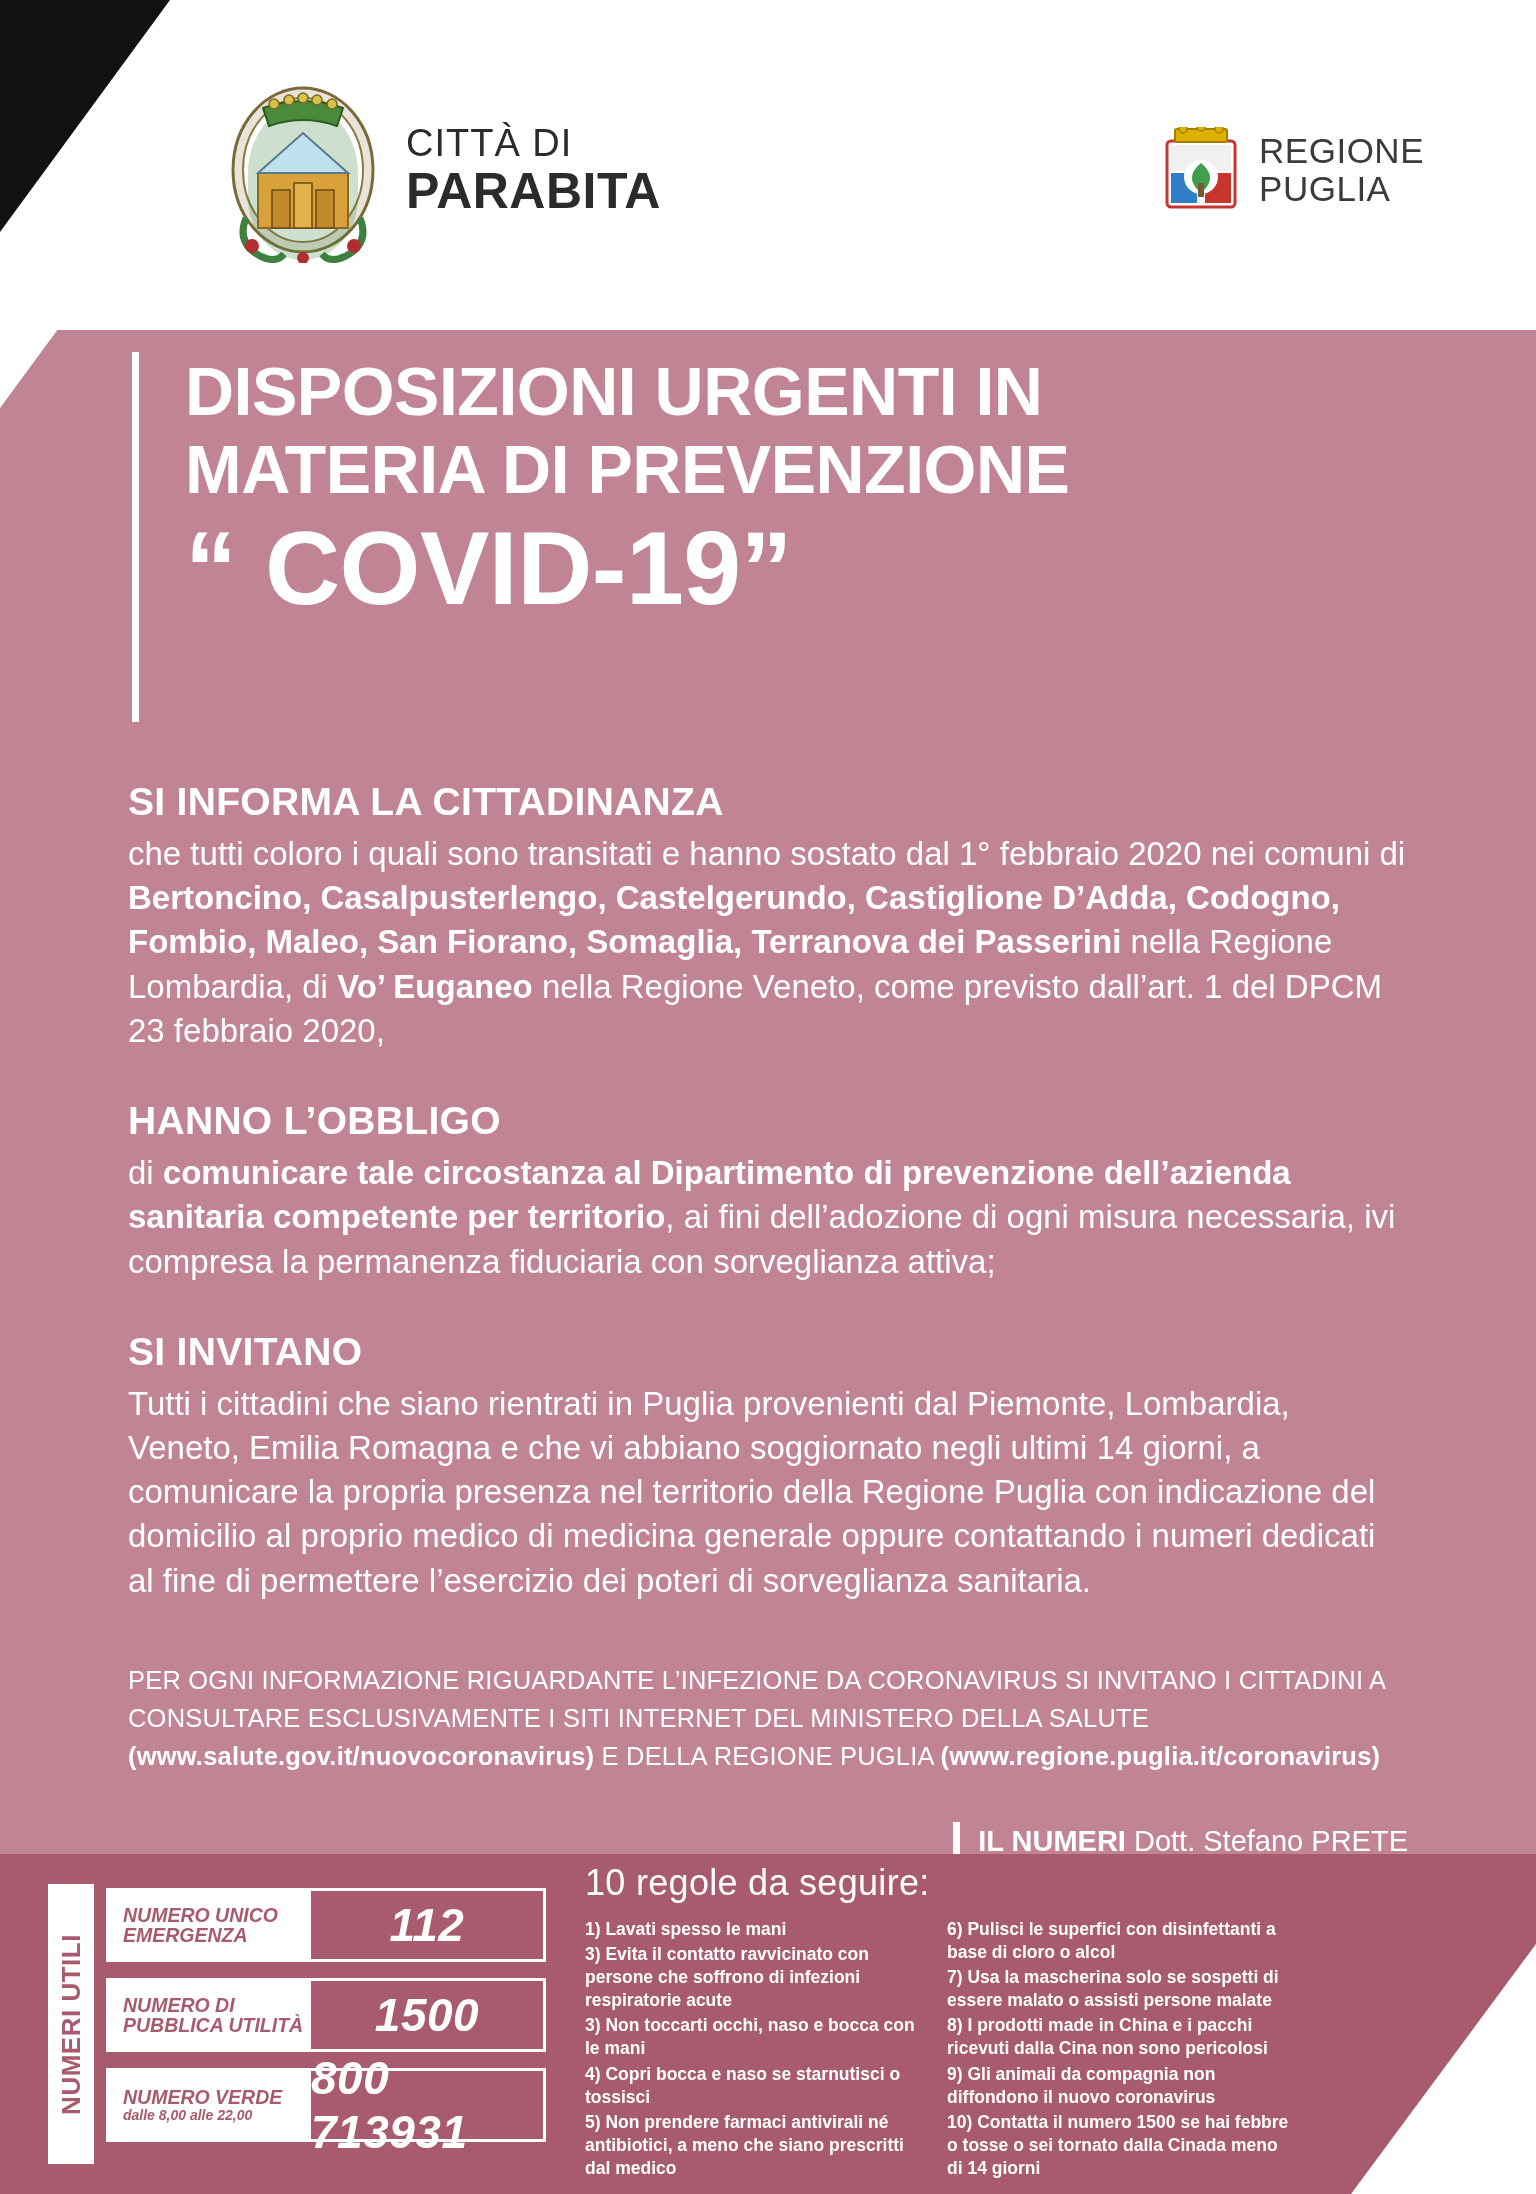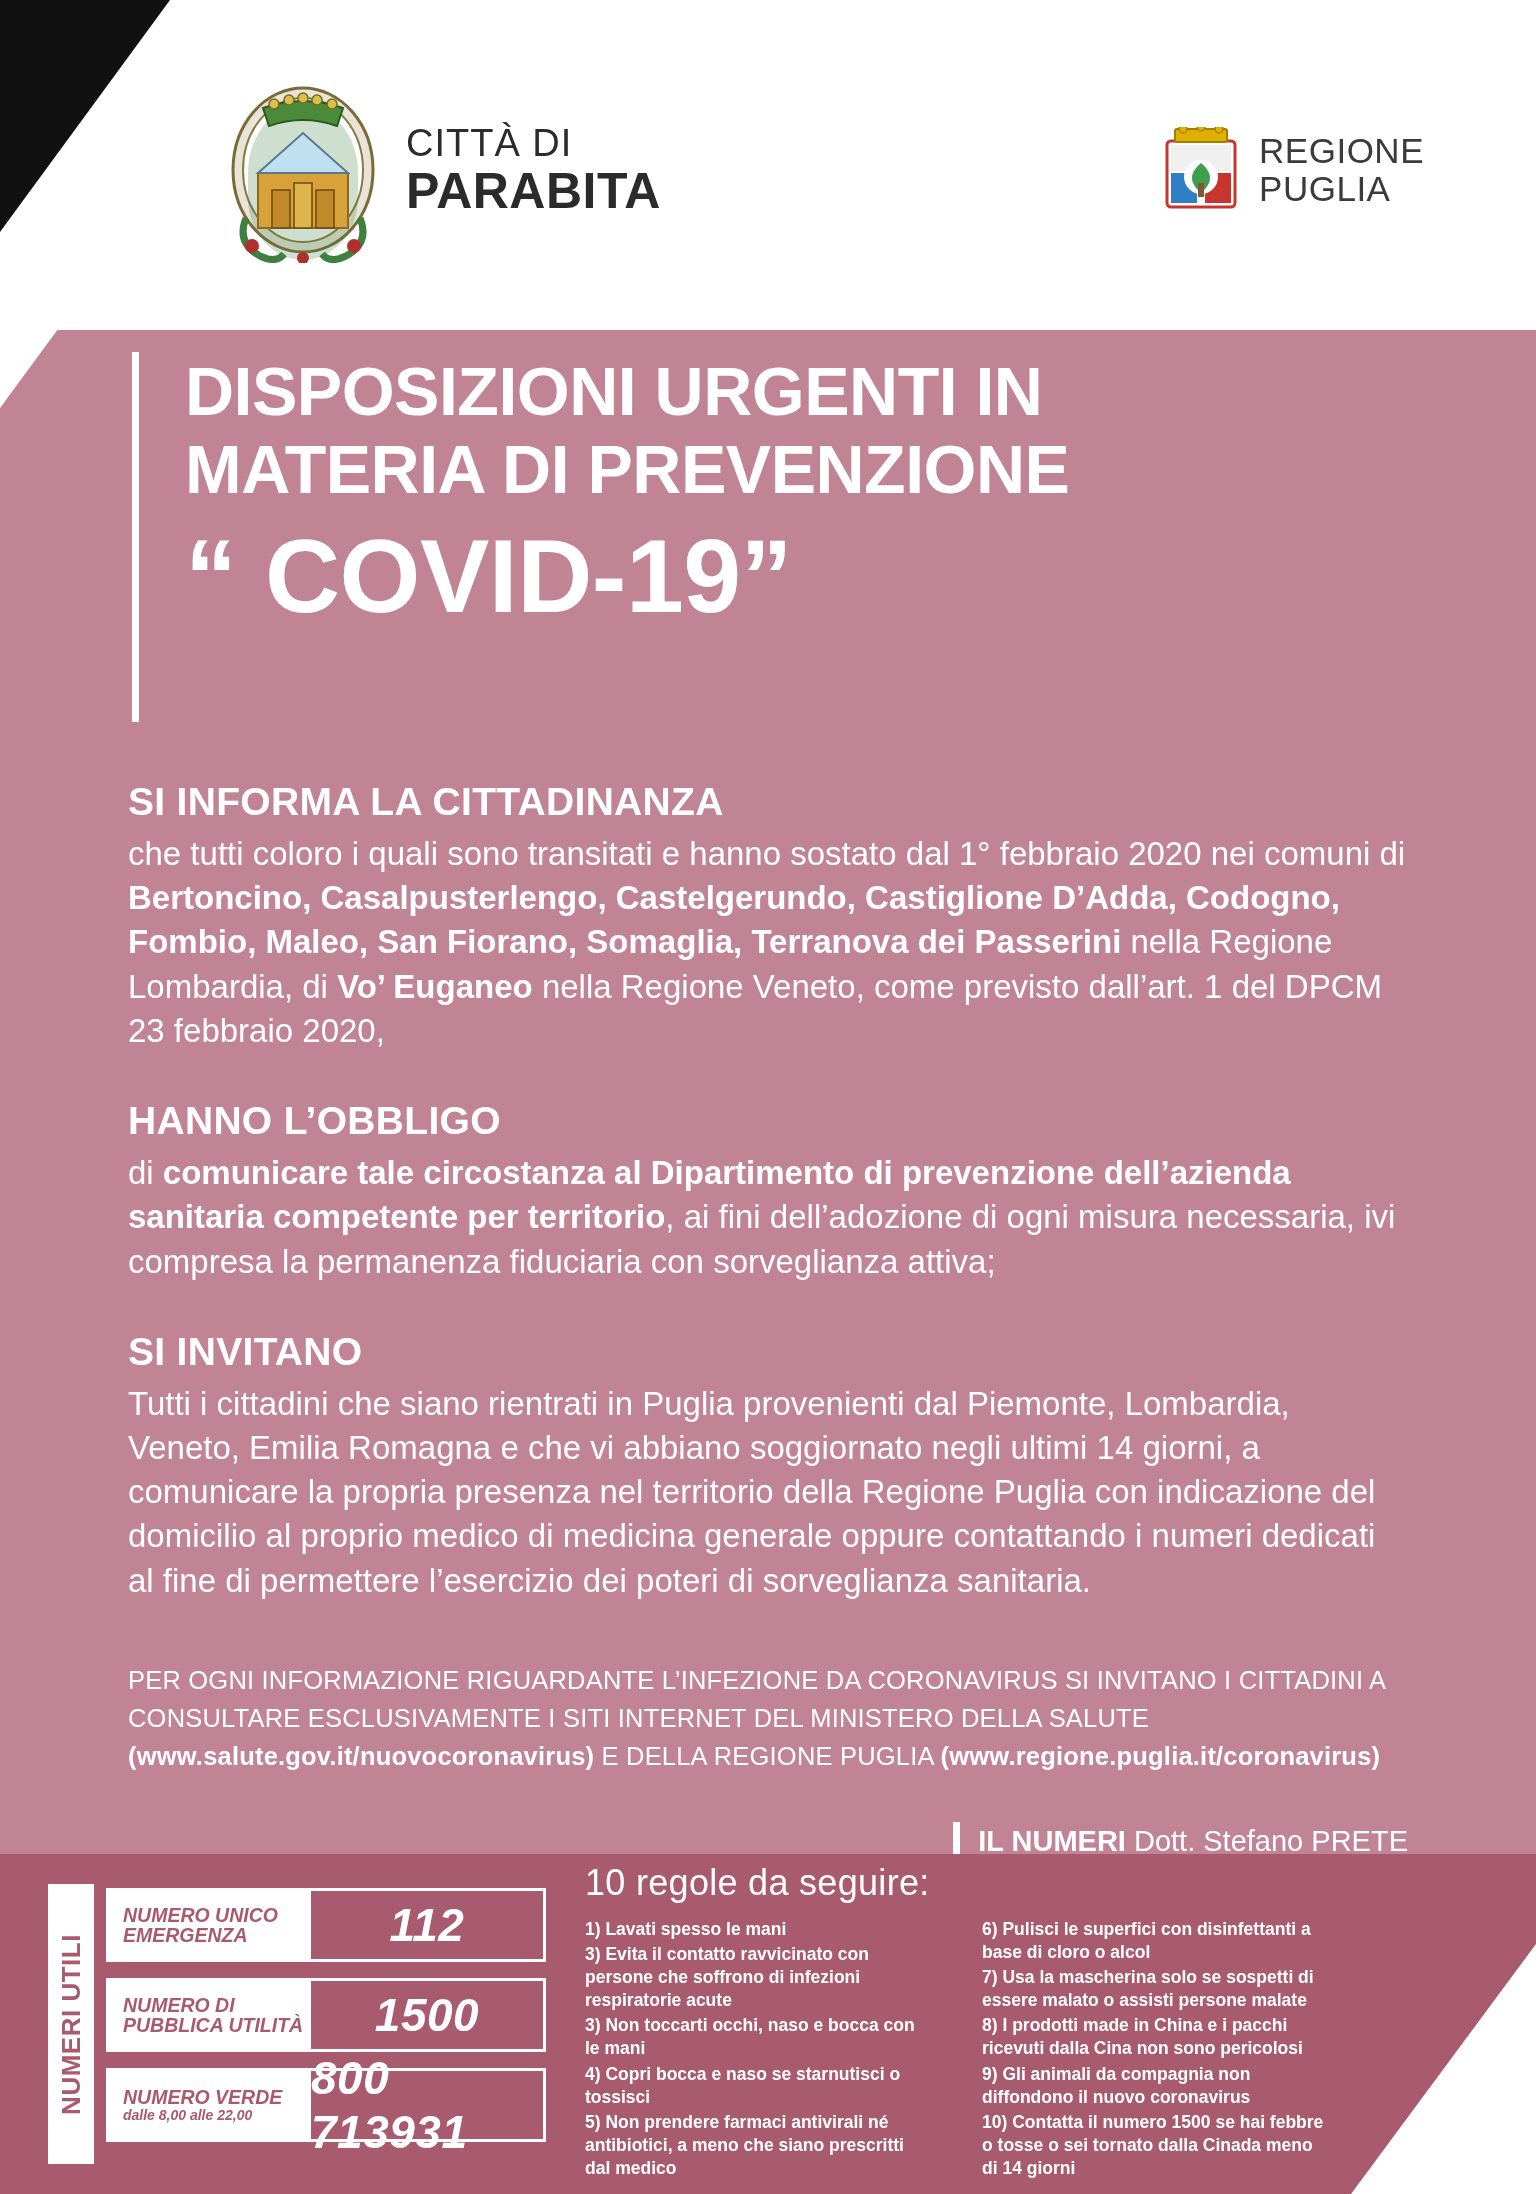--- a/index.html
+++ b/index.html
@@ -115,21 +115,21 @@
     letter-spacing: -0.5px;
   }
   .title-l1, .title-l2 {
     font-size: 68px;
     line-height: 1.15;
     text-transform: uppercase;
   }
   .title-l3 {
     font-size: 104px;
     line-height: 1.12;
-    margin-top: 10px;
+    margin-top: 2px;
     font-weight: 700;
   }
   
   .body {
     position: absolute;
     top: 780px;
     left: 128px;
     width: 1280px;
     color: #ffffff;
     z-index: 6;
@@ -249,21 +249,21 @@
     z-index: 9;
   }
   .rules-title {
     font-size: 36px;
     font-weight: 300;
     margin-bottom: 14px;
     letter-spacing: 0.3px;
   }
   .rules-cols {
     display: flex;
-    gap: 52px;
+    gap: 17px;
   }
   .rules-col {
     width: 345px;
     font-size: 17.5px;
     line-height: 1.32;
     font-weight: 700;
   }
   .rules-col div { margin-bottom: 2px; }
   
   svg { display: block; }

